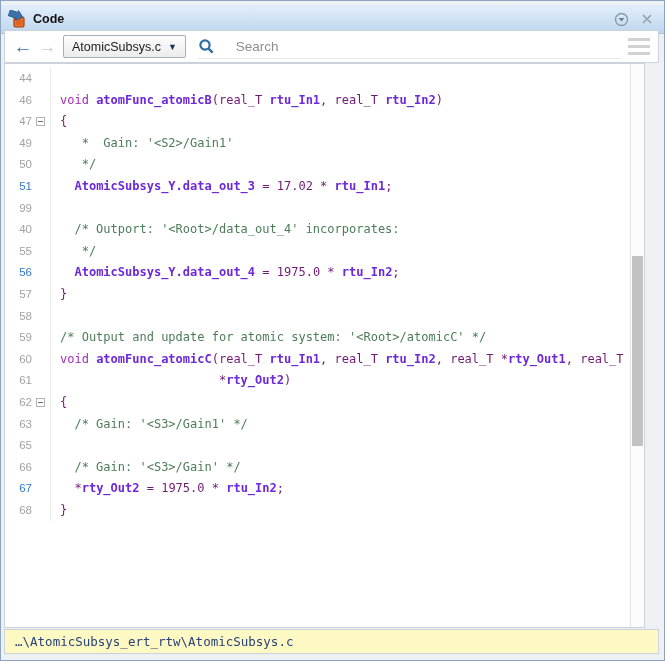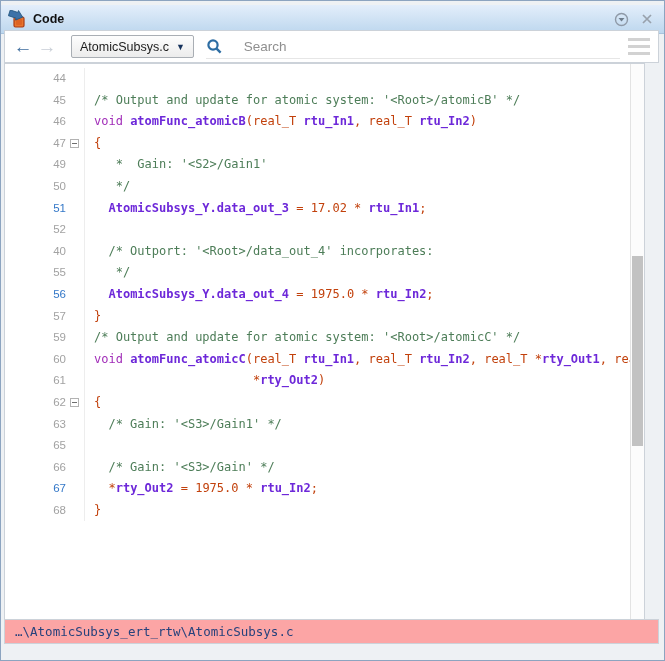--- a/index.html
+++ b/index.html
@@ -23,21 +23,21 @@
   
   .toolbar{
     position:absolute;top:29px;left:3px;right:5px;height:33px;
     background:#ffffff;border:1px solid #ccd2d9;
     display:flex;align-items:center;padding:0 6px;
   }
   .nav-arrow{font-size:19px;line-height:19px;width:24px;text-align:center;font-weight:bold;}
   .nav-back{color:#3e6d9e;}
   .nav-fwd{color:#c8ced6;}
   .file-dropdown{
-    margin-left:12px;height:23px;display:flex;align-items:center;gap:7px;
+    margin-left:4px;height:23px;display:flex;align-items:center;gap:7px;
     border:1px solid #a9aeb4;border-radius:2px;
     background:linear-gradient(#fdfdfd,#ececec);
     padding:0 8px;font-size:12.5px;color:#1c1c1c;
   }
   .dd-caret{font-size:9px;color:#16325c;}
   .search-wrap{display:flex;align-items:center;margin-left:12px;flex:1;border-bottom:1px solid #e6e6e6;height:24px;}
   .search-icon{margin-right:7px;}
   .search-input{
     border:none;outline:none;flex:1;font-size:13.5px;color:#333;
     font-family:"Liberation Sans",sans-serif;background:transparent;margin-left:12px;
@@ -47,41 +47,41 @@
   .hamburger span{display:block;height:3px;background:#d2d2d2;}
   
   .codepane{
     position:absolute;top:62px;left:3px;right:19px;bottom:32px;
     background:#fff;border:1px solid #ccd2d9;overflow:hidden;
   }
   .codescroll{position:absolute;top:0;left:0;right:14px;bottom:0;overflow:hidden;padding-top:4px;}
   .line{display:flex;height:21.6px;line-height:21.6px;white-space:pre;}
   .ln{
     width:27px;flex:0 0 27px;text-align:right;color:#a2a2a2;
-    font-size:11.5px;font-family:"Liberation Sans",sans-serif;margin-left:34px;
+    font-size:11.5px;font-family:"Liberation Sans",sans-serif;
   }
   .ln.link{color:#3478c8;}
   .foldcol{width:19px;flex:0 0 19px;position:relative;border-right:1px solid #ededed;margin-right:9px;}
   .foldbox{
     position:absolute;left:4px;top:6px;width:9px;height:9px;
     border:1px solid #b2b2b2;background:#fff;
   }
   .foldbox::after{content:"";position:absolute;left:1px;right:1px;top:3px;height:1px;background:#6e6e6e;}
   .codetext{font-family:"DejaVu Sans Mono",monospace;font-size:12px;color:#3c3c3c;}
   .tok-cm{color:#4d7d58;}
   .tok-kw{color:#a12db8;}
   .tok-id{color:#6d28d9;font-weight:bold;}
-  .tok-pl{color:#c2410c;}
+  .tok-pl{color:#701a75;}
   
   .vscrollbar{position:absolute;top:0;right:0;bottom:0;width:14px;background:#fcfcfc;border-left:1px solid #e3e3e3;}
   .vthumb{position:absolute;left:1px;right:1px;top:192px;height:190px;background:#c2c2c2;}
   
   .statusbar{
-    position:absolute;left:3px;right:5px;bottom:16px;height:25px;
-    background:#fca5a5;border:1px solid #ccd2d9;
+    position:absolute;left:3px;right:5px;bottom:6px;height:25px;
+    background:#fef9c3;border:1px solid #ccd2d9;
     display:flex;align-items:center;padding-left:10px;
   }
   .status-path{font-family:"DejaVu Sans Mono",monospace;font-size:12.5px;color:#27427c;}
 </style>
 </head>
 <body>
 
 <div class="window">
 
   <div class="titlebar">
@@ -122,31 +122,31 @@
     <span class="hamburger">
       <span></span>
         <span></span>
         <span></span>
     </span>
   </div>
 
   <div class="codepane">
     <div class="codescroll">
         <div class="line"><span class="ln">44</span><span class="foldcol"></span><span class="codetext"></span></div>
-        <div class="line"><span class="ln">45</span><span class="foldcol"></span><span class="codetext"><span class="tok-cm">/* Output and update for atomic system: '&lt;Root&gt;/atomicB' */</span></span></div>
         <div class="line"><span class="ln">46</span><span class="foldcol"></span><span class="codetext"><span class="tok-kw">void </span><span class="tok-id">atomFunc_atomicB</span><span class="tok-pl">(real_T </span><span class="tok-id">rtu_In1</span><span class="tok-pl">, real_T </span><span class="tok-id">rtu_In2</span><span class="tok-pl">)</span></span></div>
         <div class="line"><span class="ln">47</span><span class="foldcol"><span class="foldbox"></span></span><span class="codetext"><span class="tok-pl">{</span></span></div>
         <div class="line"><span class="ln">49</span><span class="foldcol"></span><span class="codetext"><span class="tok-cm">   *  Gain: '&lt;S2&gt;/Gain1'</span></span></div>
         <div class="line"><span class="ln">50</span><span class="foldcol"></span><span class="codetext"><span class="tok-cm">   */</span></span></div>
         <div class="line"><span class="ln link">51</span><span class="foldcol"></span><span class="codetext"><span class="tok-pl">  </span><span class="tok-id">AtomicSubsys_Y.data_out_3</span><span class="tok-pl"> = 17.02 * </span><span class="tok-id">rtu_In1</span><span class="tok-pl">;</span></span></div>
-        <div class="line"><span class="ln">52</span><span class="foldcol"></span><span class="codetext"></span></div>
+        <div class="line"><span class="ln">99</span><span class="foldcol"></span><span class="codetext"></span></div>
         <div class="line"><span class="ln">40</span><span class="foldcol"></span><span class="codetext"><span class="tok-cm">  /* Outport: '&lt;Root&gt;/data_out_4' incorporates:</span></span></div>
         <div class="line"><span class="ln">55</span><span class="foldcol"></span><span class="codetext"><span class="tok-cm">   */</span></span></div>
         <div class="line"><span class="ln link">56</span><span class="foldcol"></span><span class="codetext"><span class="tok-pl">  </span><span class="tok-id">AtomicSubsys_Y.data_out_4</span><span class="tok-pl"> = 1975.0 * </span><span class="tok-id">rtu_In2</span><span class="tok-pl">;</span></span></div>
         <div class="line"><span class="ln">57</span><span class="foldcol"></span><span class="codetext"><span class="tok-pl">}</span></span></div>
+        <div class="line"><span class="ln">58</span><span class="foldcol"></span><span class="codetext"></span></div>
         <div class="line"><span class="ln">59</span><span class="foldcol"></span><span class="codetext"><span class="tok-cm">/* Output and update for atomic system: '&lt;Root&gt;/atomicC' */</span></span></div>
         <div class="line"><span class="ln">60</span><span class="foldcol"></span><span class="codetext"><span class="tok-kw">void </span><span class="tok-id">atomFunc_atomicC</span><span class="tok-pl">(real_T </span><span class="tok-id">rtu_In1</span><span class="tok-pl">, real_T </span><span class="tok-id">rtu_In2</span><span class="tok-pl">, real_T *</span><span class="tok-id">rty_Out1</span><span class="tok-pl">, real_T</span></span></div>
         <div class="line"><span class="ln">61</span><span class="foldcol"></span><span class="codetext"><span class="tok-pl">                      *</span><span class="tok-id">rty_Out2</span><span class="tok-pl">)</span></span></div>
         <div class="line"><span class="ln">62</span><span class="foldcol"><span class="foldbox"></span></span><span class="codetext"><span class="tok-pl">{</span></span></div>
         <div class="line"><span class="ln">63</span><span class="foldcol"></span><span class="codetext"><span class="tok-cm">  /* Gain: '&lt;S3&gt;/Gain1' */</span></span></div>
         <div class="line"><span class="ln">65</span><span class="foldcol"></span><span class="codetext"></span></div>
         <div class="line"><span class="ln">66</span><span class="foldcol"></span><span class="codetext"><span class="tok-cm">  /* Gain: '&lt;S3&gt;/Gain' */</span></span></div>
         <div class="line"><span class="ln link">67</span><span class="foldcol"></span><span class="codetext"><span class="tok-pl">  *</span><span class="tok-id">rty_Out2</span><span class="tok-pl"> = 1975.0 * </span><span class="tok-id">rtu_In2</span><span class="tok-pl">;</span></span></div>
         <div class="line"><span class="ln">68</span><span class="foldcol"></span><span class="codetext"><span class="tok-pl">}</span></span></div>
       </div>

